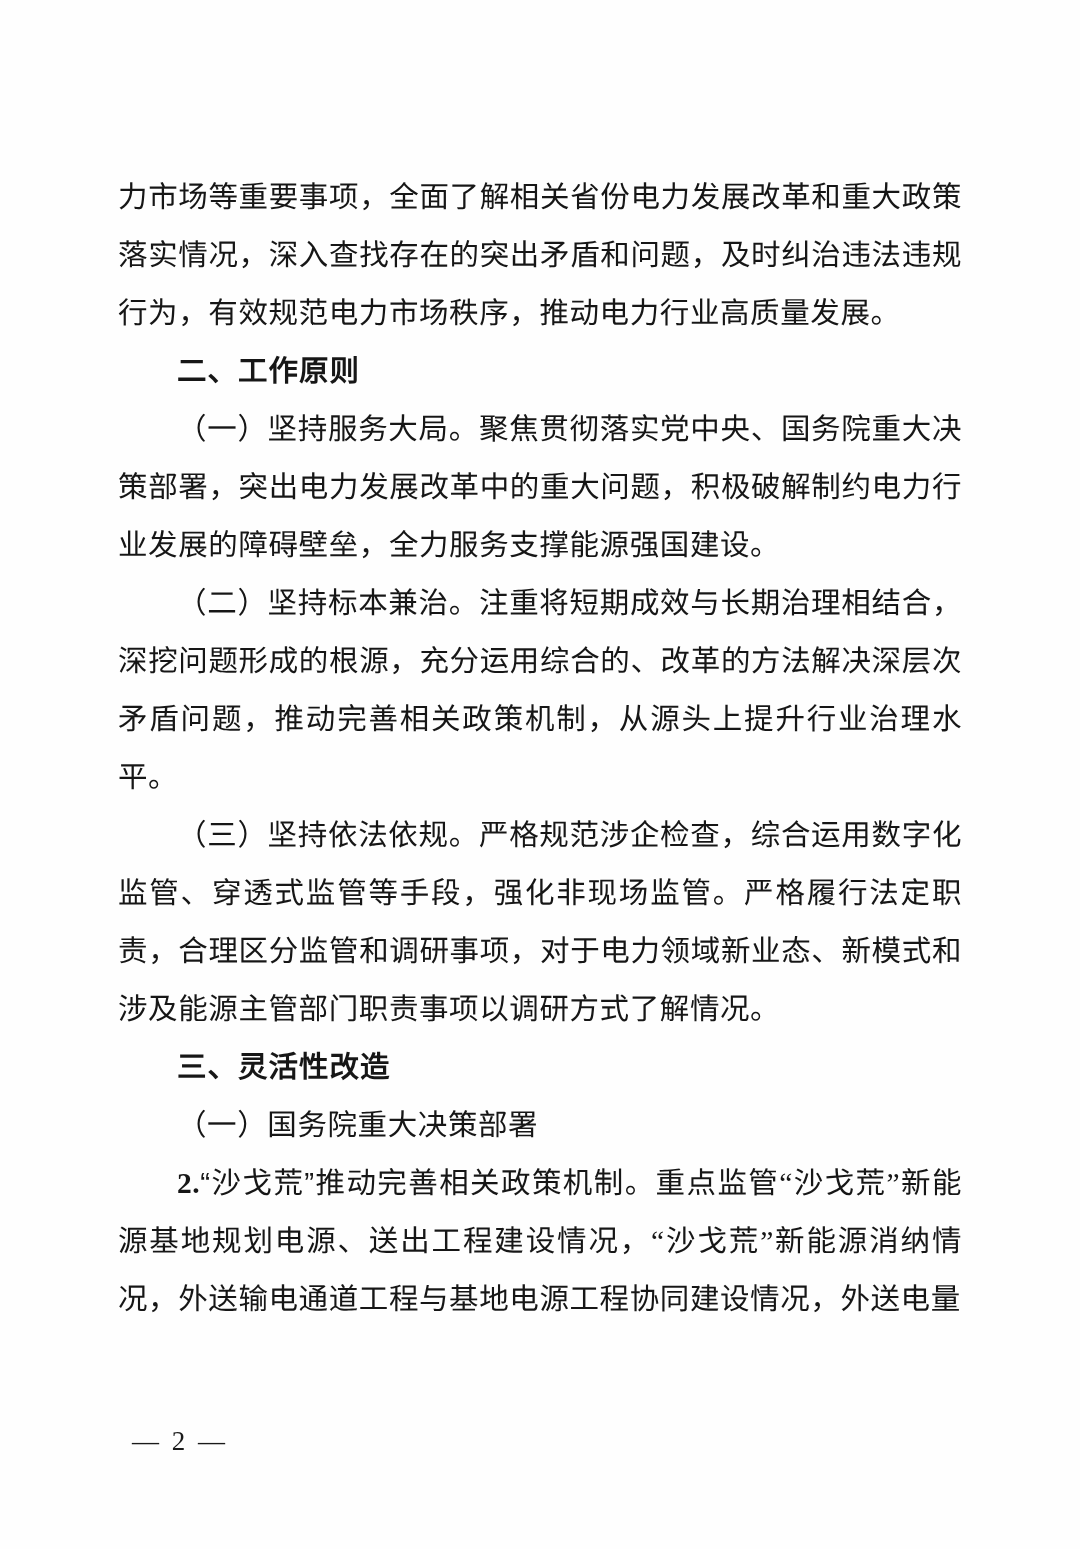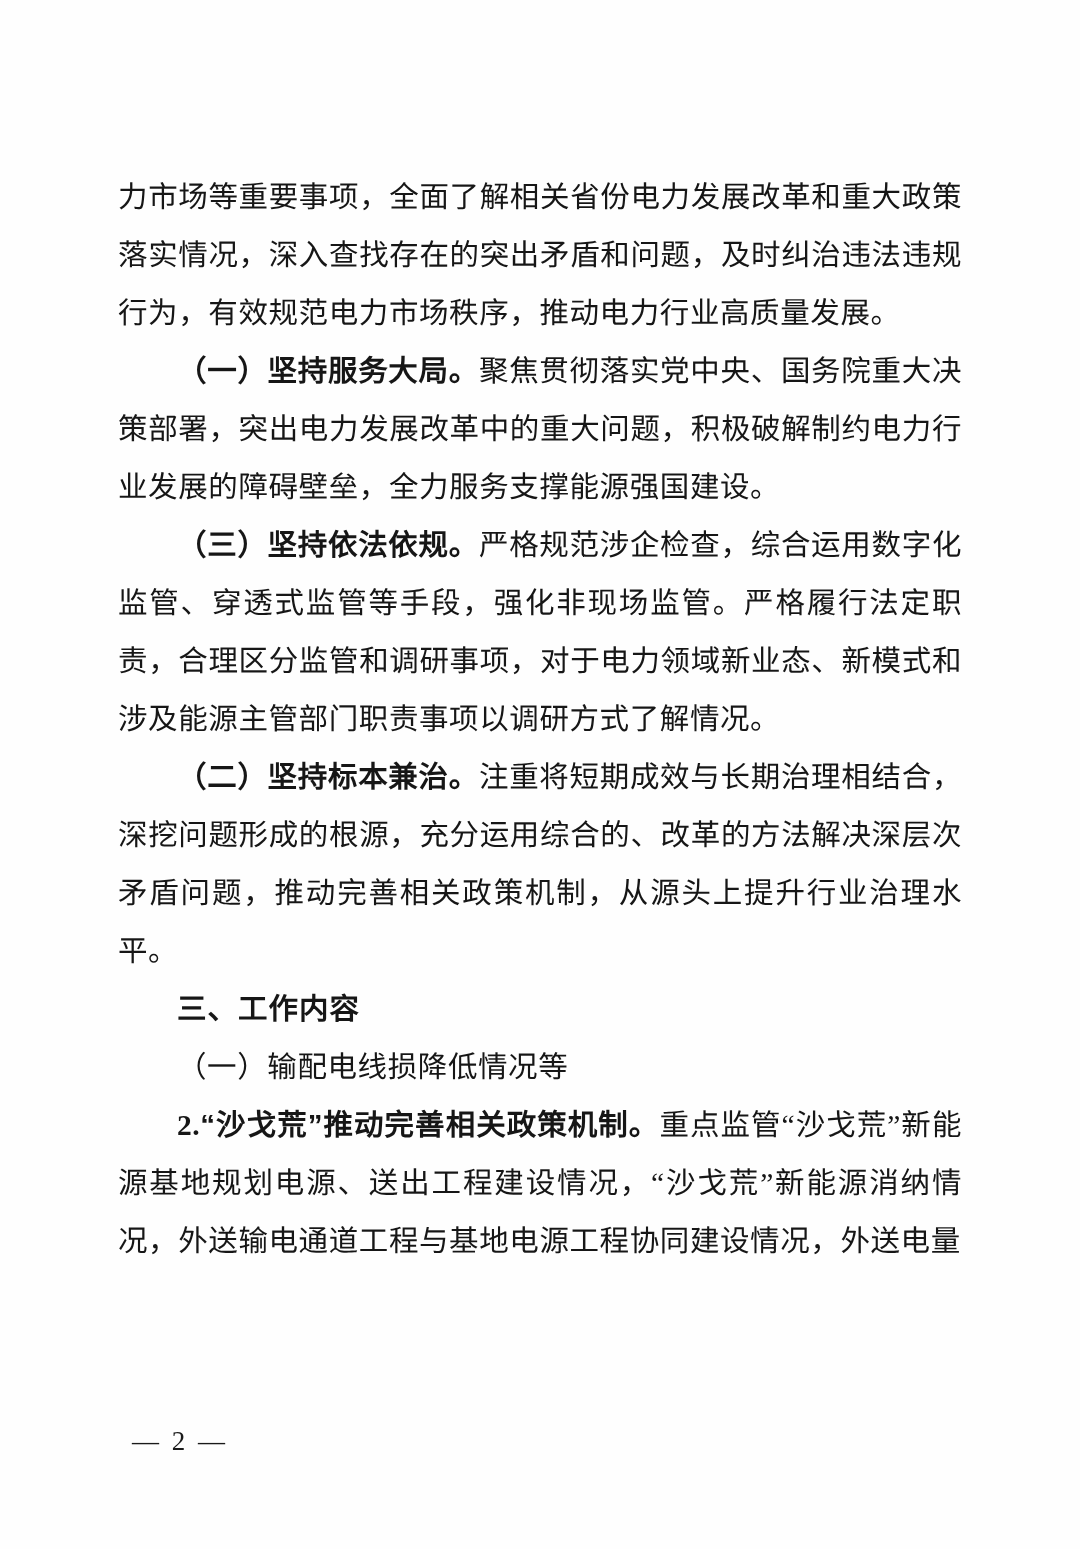--- a/index.html
+++ b/index.html
@@ -44,21 +44,21 @@
     text-indent: 2em;
     font-weight: bold;
     font-family: "Liberation Sans", "DejaVu Sans", sans-serif;
     letter-spacing: 1px;
   }
   .sub-heading {
     margin: 0;
     text-indent: 2em;
   }
   .bold-run {
-    font-weight: bold;
+    font-weight: normal;
     font-family: "Liberation Sans", "DejaVu Sans", sans-serif;
     margin-top: 40px;
   }
   .num-run {
     font-weight: bold;
     font-family: "Liberation Serif", "DejaVu Serif", serif;
   }
   .page-footer {
     position: absolute;
     left: 0;
@@ -77,30 +77,31 @@
 </style>
 </head>
 <body>
 
 <div class="page">
 
   <div class="doc-body">
 
     <p class="para">力市场等重要事项，全面了解相关省份电力发展改革和重大政策落实情况，深入查找存在的突出矛盾和问题，及时纠治违法违规行为，有效规范电力市场秩序，推动电力行业高质量发展。</p>
 
+    <p class="heading">二、工作原则</p>
 
     <p class="para-indent"><span class="bold-run">（一）坚持服务大局。</span><span>聚焦贯彻落实党中央、国务院重大决策部署，突出电力发展改革中的重大问题，积极破解制约电力行业发展的障碍壁垒，全力服务支撑能源强国建设。</span></p>
 
+    <p class="para-indent"><span class="bold-run">（二）坚持标本兼治。</span><span>注重将短期成效与长期治理相结合，深挖问题形成的根源，充分运用综合的、改革的方法解决深层次矛盾问题，推动完善相关政策机制，从源头上提升行业治理水平。</span></p>
+
     <p class="para-indent"><span class="bold-run">（三）坚持依法依规。</span><span>严格规范涉企检查，综合运用数字化监管、穿透式监管等手段，强化非现场监管。严格履行法定职责，合理区分监管和调研事项，对于电力领域新业态、新模式和涉及能源主管部门职责事项以调研方式了解情况。</span></p>
 
-    <p class="para-indent"><span class="bold-run">（二）坚持标本兼治。</span><span>注重将短期成效与长期治理相结合，深挖问题形成的根源，充分运用综合的、改革的方法解决深层次矛盾问题，推动完善相关政策机制，从源头上提升行业治理水平。</span></p>
+    <p class="heading">三、灵活性改造</p>
 
-    <p class="heading">三、工作内容</p>
-
-    <p class="sub-heading">（一）输配电线损降低情况等</p>
+    <p class="sub-heading">（一）国务院重大决策部署</p>
 
 
     <p class="para-indent"><span class="num-run">2.</span><span class="bold-run">“沙戈荒”推动完善相关政策机制。</span><span>重点监管“沙戈荒”新能源基地规划电源、送出工程建设情况，“沙戈荒”新能源消纳情况，外送输电通道工程与基地电源工程协同建设情况，外送电量</span></p>
 
   </div>
 
   <div class="page-footer">
     <span class="pf-inner">— 2 —</span>
   </div>
 

